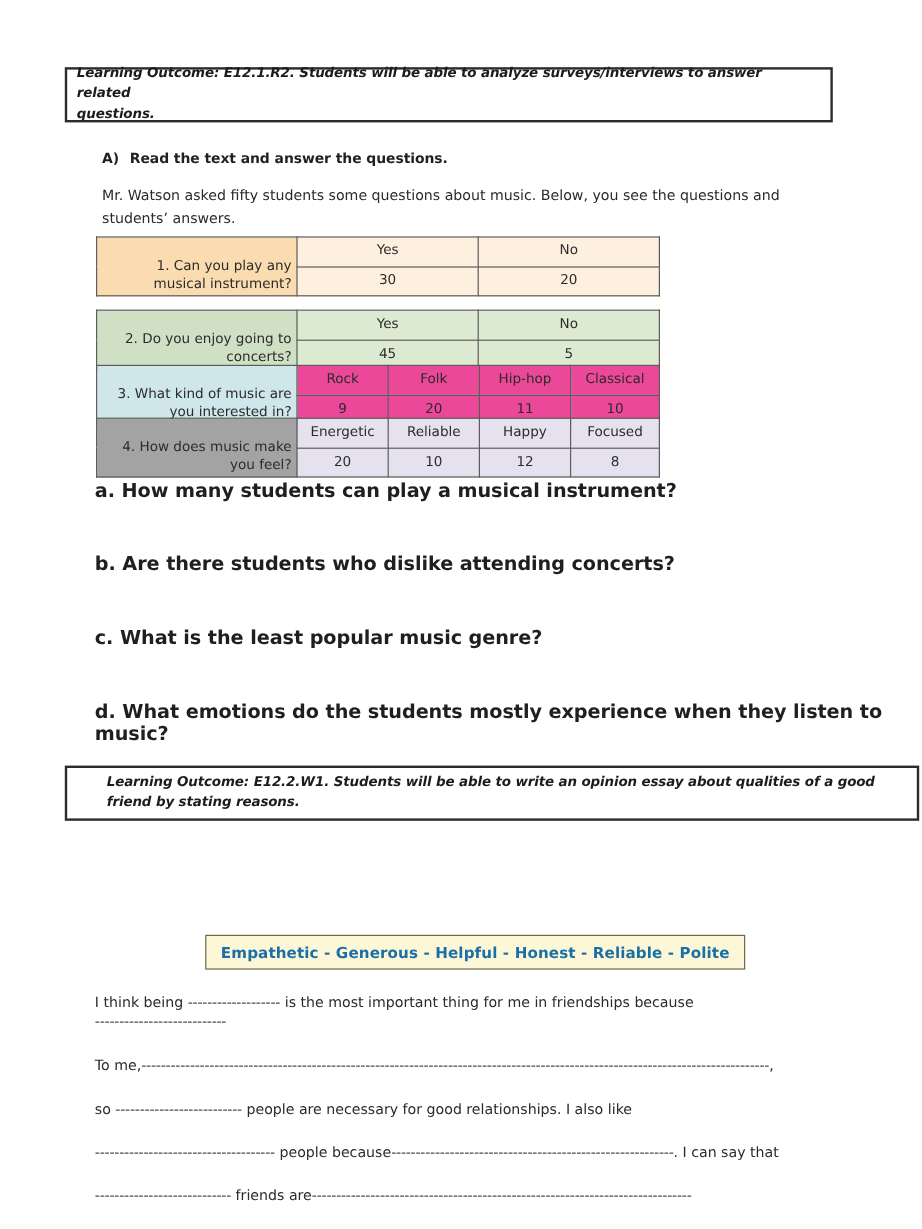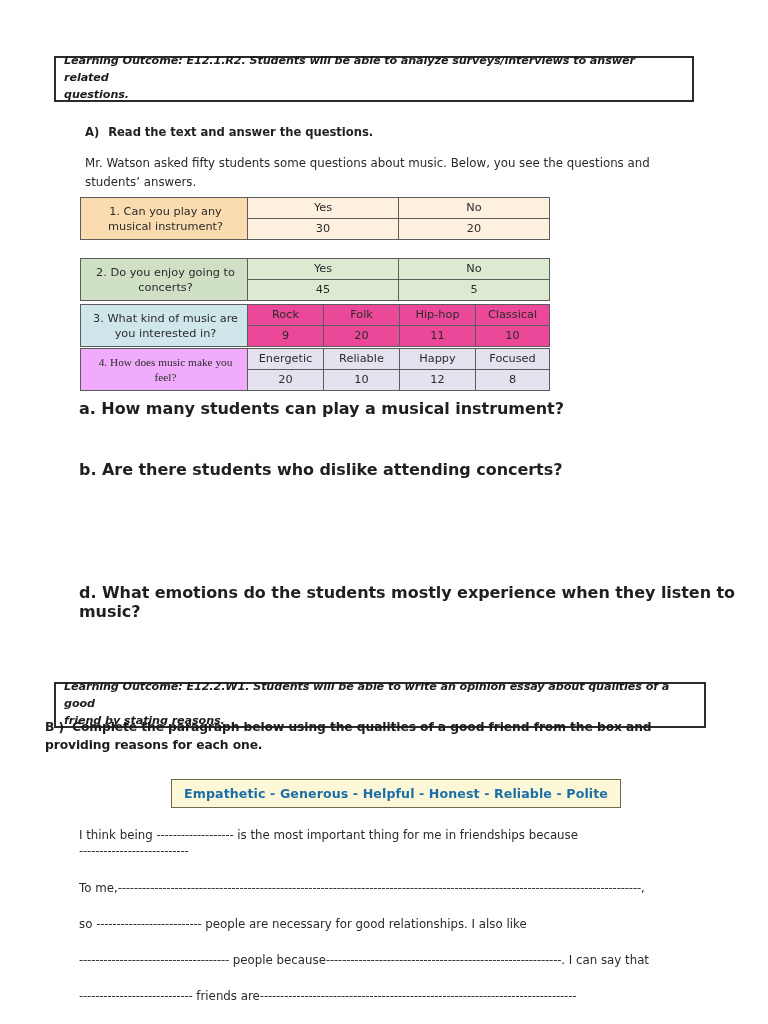--- a/index.html
+++ b/index.html
@@ -39,21 +39,21 @@
     line-height: 1.5;
     text-align: center;
     color: #1c1c1c;
     padding: 3px 10px 4px 8px;
     letter-spacing: -0.1px;
   }
   .lo-text .lo-line1 { display: block; text-align: left; }
   .lo-text .lo-line2 { display: block; text-align: left; }
 
   #lo-box-1 { left: 54px; top: 56px; width: 640px; height: 46px; }
-  #lo-box-2 { left: 54px; top: 682px; width: 652px; height: 46px; }
+  #lo-box-2 { left: 54px; top: 638px; width: 712px; height: 46px; }
 
   
   #section-a-heading {
     position: absolute;
     left: 85px;
     top: 125px;
     font-size: 11.6px;
     font-weight: bold;
     letter-spacing: -0.05px;
   }
@@ -79,22 +79,22 @@
     color: #2b2b2b;
   }
   .survey-table td {
     border: 1px solid #5c5c5c;
     padding: 1px 3px;
     text-align: center;
     vertical-align: middle;
     line-height: 1.32;
   }
   .survey-table td.q {
-    text-align: center;
-    padding: 6px 4px 2px 7px;
+    text-align: right;
+    padding: 16px 4px 2px 7px;
     vertical-align: top;
     line-height: 1.34;
   }
   .survey-table td.q .qnum {
     display: inline;
   }
   .survey-table td.q .qtext {
     display: inline;
   }
 
@@ -103,21 +103,21 @@
   #table-3 { left: 80px; top: 304px; width: 469px; }
   #table-4 { left: 80px; top: 348px; width: 469px; }
 
   
   #table-1 td.q { background: #fadcb0; }
   #table-1 td.a { background: #fdf0de; }
   #table-2 td.q { background: #cfe0c5; }
   #table-2 td.a { background: #dcead2; }
   #table-3 td.q { background: #cfe6ea; }
   #table-3 td.a { background: #ec4899; }
-  #table-4 td.q { background: #f0abfc; font-family: Liberation Serif, serif; }
+  #table-4 td.q { background: #a3a3a3; }
   #table-4 td.a { background: #e6e1ee; margin-top: 36px; }
 
   .row-h td { height: 18px; }
   .row-v td { height: 18px; }
 
   
   .question-line {
     position: absolute;
     left: 79px;
     font-size: 16px;
@@ -285,32 +285,30 @@
         <td class="a">20</td>
         <td class="a">10</td>
         <td class="a">12</td>
         <td class="a">8</td>
       </tr>
     </tbody>
   </table>
 
   <div class="question-line" id="question-a">a. How many students can play a musical instrument?</div>
   <div class="question-line" id="question-b">b. Are there students who dislike attending concerts?</div>
+  <div class="question-line" id="question-c">c. What is the least popular music genre?</div>
   <div class="question-line" id="question-d">d. What emotions do the students mostly experience when they listen to music?</div>
 
   <div class="lo-box" id="lo-box-2">
     <div class="lo-text">
       <span class="lo-line1">Learning Outcome: E12.2.W1. Students will be able to write an opinion essay about qualities of a good</span>
       <span class="lo-line2">friend by stating reasons.</span>
     </div>
   </div>
 
-  <div id="section-b-heading">
-    <span class="letter">B )</span><span>Complete the paragraph below using the qualities of a good friend from the box and providing reasons for each one.</span>
-  </div>
 
   <div id="word-bank">
     <span id="word-bank-text">Empathetic - Generous - Helpful - Honest - Reliable - Polite</span>
   </div>
 
   <div id="fill-paragraph">
     <div class="fill-line">
       <span>I think being</span>
       <span class="blank">-------------------</span>
       <span>is the most important thing for me in friendships because</span>

